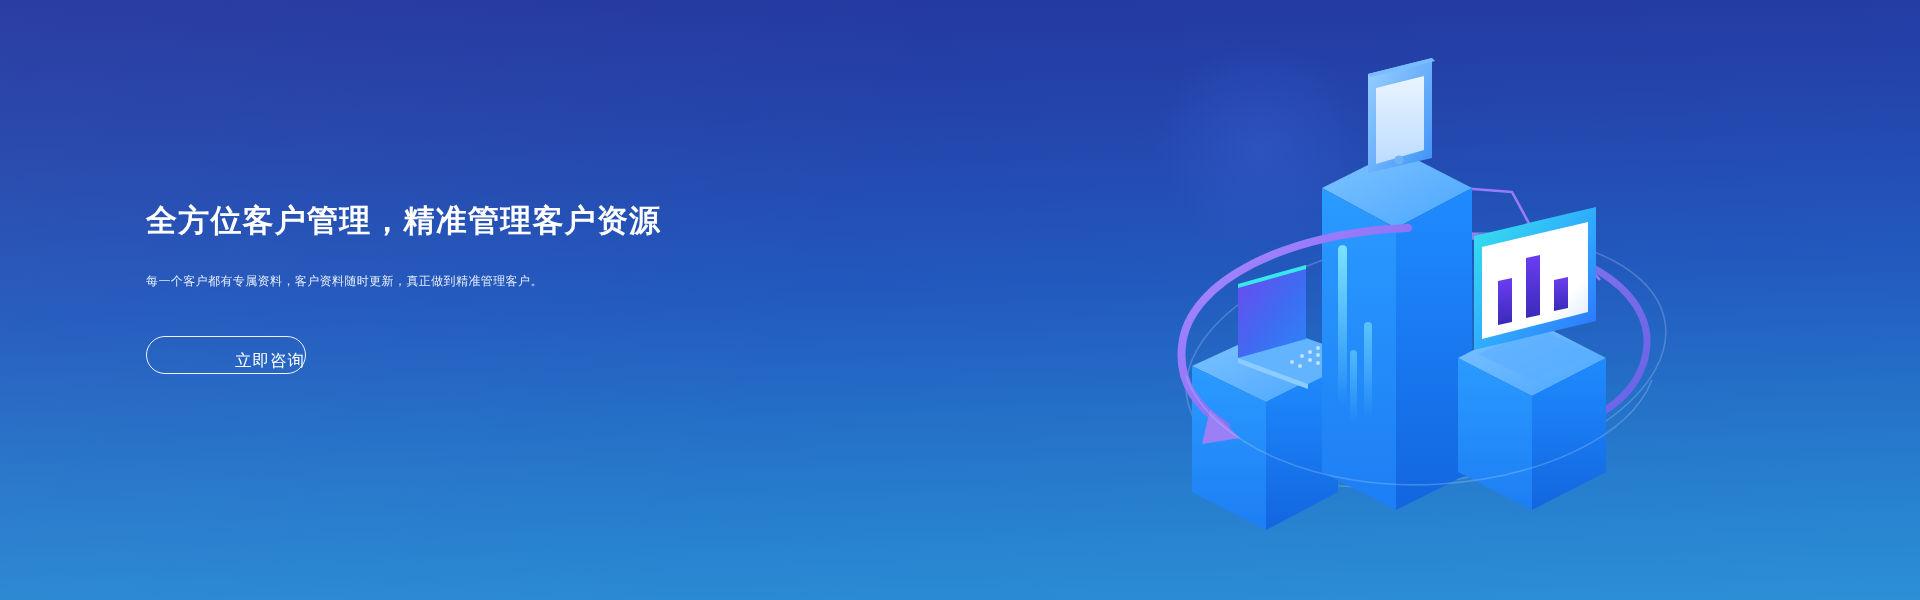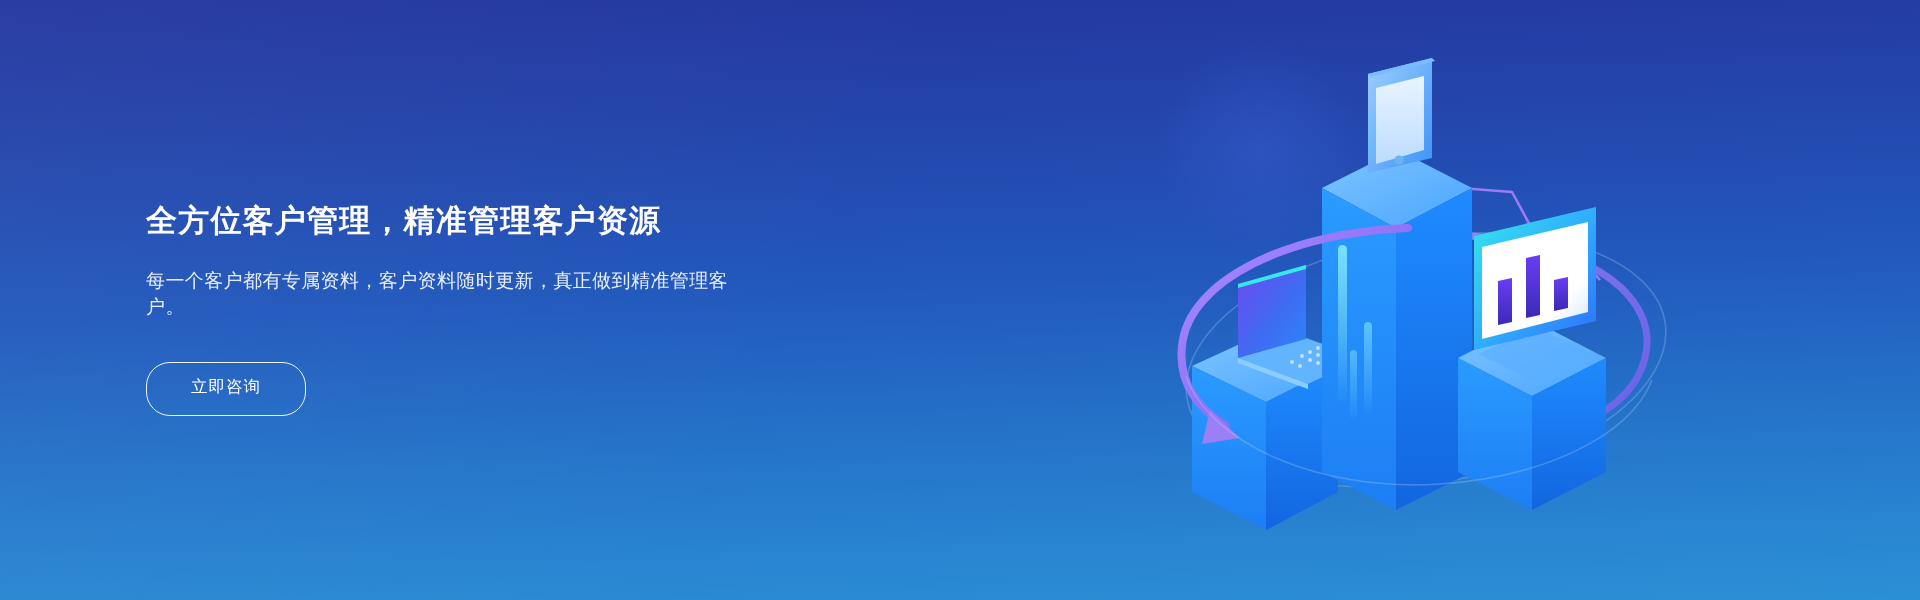--- a/index.html
+++ b/index.html
@@ -36,32 +36,32 @@
   .headline {
     font-size:31px;
     font-weight:bold;
     color:#ffffff;
     letter-spacing:1.2px;
     line-height:40px;
     white-space:nowrap;
   }
   .subtitle {
     margin-top:27px;
-    font-size:19px;
+    font-size:12px;
     color:#e6eefb;
     line-height:26px;
     letter-spacing:0.4px;
     width:590px;
   }
   .cta {
     margin-top:42px;
     display:inline-block;
-    width:160px; height:54px;
+    width:160px; height:38px;
     line-height:46px;
-    text-align:center;
+    text-align:right;
     border:1.6px solid rgba(255,255,255,0.92);
     border-radius:24px;
     color:#ffffff;
     font-size:16.5px;
     letter-spacing:1px;
     background:transparent;
     cursor:pointer;
     user-select:none;
   }
 

